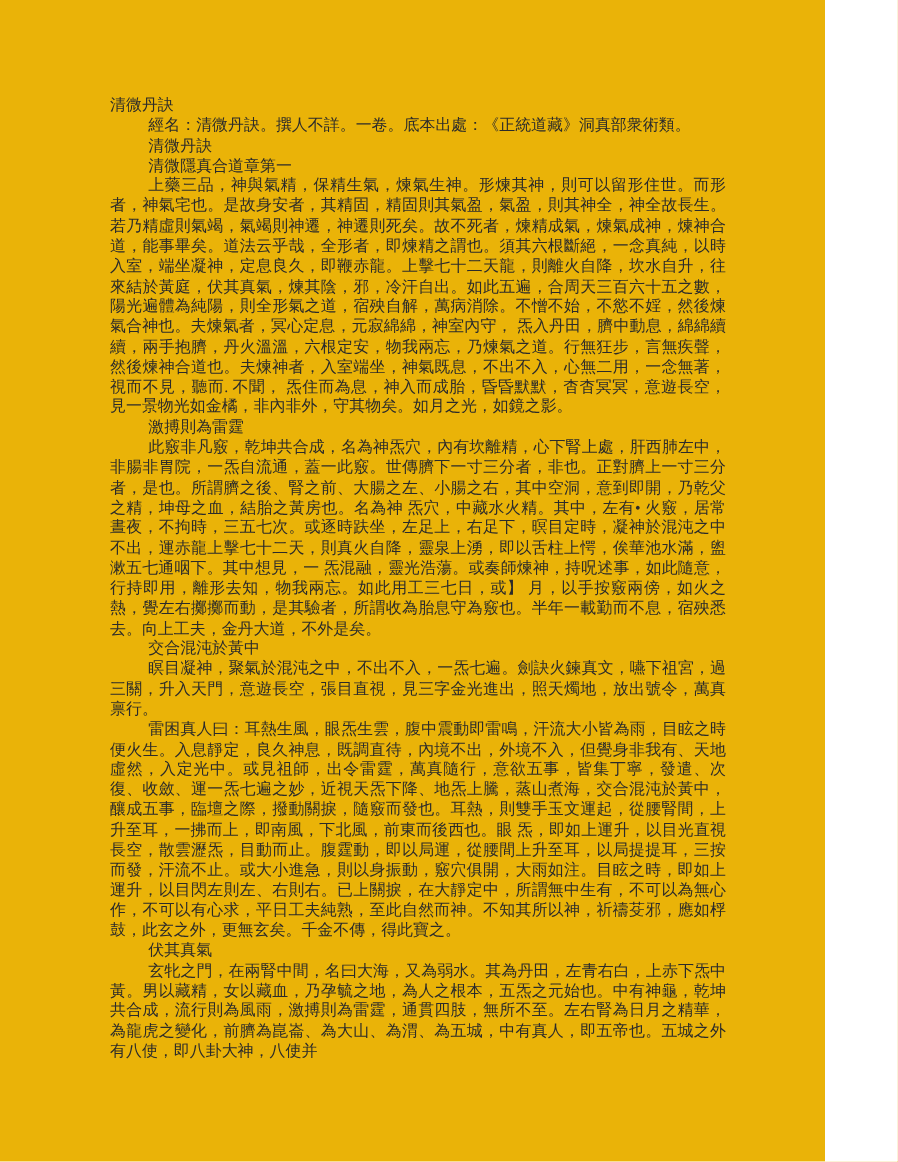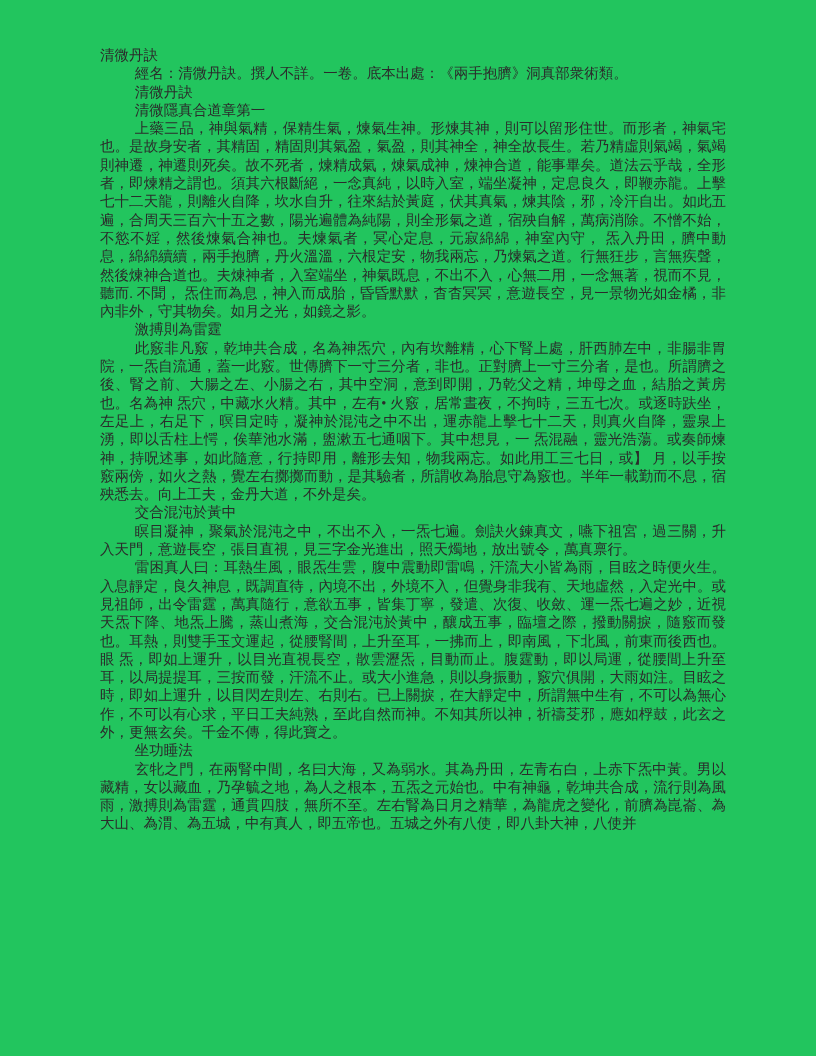--- a/index.html
+++ b/index.html
@@ -2,25 +2,25 @@
 <html><head>
 <meta charset="utf-8">
 <style>
   html, body {
     margin: 0;
     padding: 0;
     background: #ffffff;
   }
   .page {
     position: relative;
-    width: 816px;
+    width: 750px;
     height: 1056px;
     box-sizing: border-box;
-    background: #22c55e;
-    padding: 46px 90px 0 100px;
+    background: #eab308;
+    padding: 87px 90px 0 100px;
     overflow: hidden;
     font-family: "Liberation Serif", "DejaVu Serif", serif;
     font-size: 14.5px;
     line-height: 18.3px;
     color: #2b2b2b;
   }
   .doc-line, .doc-para {
     margin: 0;
     padding: 0;
     text-align: justify;
@@ -32,29 +32,29 @@
   }
   .title-line {
     text-indent: 0;
   }
 </style>
 </head>
 <body>
 
 <div class="page">
   <div class="doc-line title-line">清微丹訣</div>
-  <div class="doc-para indent">經名：清微丹訣。撰人不詳。一卷。底本出處：《兩手抱臍》洞真部衆術類。</div>
+  <div class="doc-para indent">經名：清微丹訣。撰人不詳。一卷。底本出處：《正統道藏》洞真部衆術類。</div>
   <div class="doc-line indent">清微丹訣</div>
 
   <div class="doc-line indent">清微隱真合道章第一</div>
   <div class="doc-para indent">上藥三品，神與氣精，保精生氣，煉氣生神。形煉其神，則可以留形住世。而形者，神氣宅也。是故身安者，其精固，精固則其氣盈，氣盈，則其神全，神全故長生。若乃精虛則氣竭，氣竭則神遷，神遷則死矣。故不死者，煉精成氣，煉氣成神，煉神合道，能事畢矣。道法云乎哉，全形者，即煉精之謂也。須其六根斷絕，一念真純，以時入室，端坐凝神，定息良久，即鞭赤龍。上擊七十二天龍，則離火自降，坎水自升，往來結於黃庭，伏其真氣，煉其陰，邪，冷汗自出。如此五遍，合周天三百六十五之數，陽光遍體為純陽，則全形氣之道，宿殃自解，萬病消除。不憎不始，不慾不婬，然後煉氣合神也。夫煉氣者，冥心定息，元寂綿綿，神室內守， 炁入丹田，臍中動息，綿綿續續，兩手抱臍，丹火溫溫，六根定安，物我兩忘，乃煉氣之道。行無狂步，言無疾聲，然後煉神合道也。夫煉神者，入室端坐，神氣既息，不出不入，心無二用，一念無著，視而不見，聽而. 不聞， 炁住而為息，神入而成胎，昏昏默默，杳杳冥冥，意遊長空，見一景物光如金橘，非內非外，守其物矣。如月之光，如鏡之影。</div>
 
   <div class="doc-line indent">激搏則為雷霆</div>
   <div class="doc-para indent">此竅非凡竅，乾坤共合成，名為神炁穴，內有坎離精，心下腎上處，肝西肺左中，非腸非胃院，一炁自流通，蓋一此竅。世傳臍下一寸三分者，非也。正對臍上一寸三分者，是也。所謂臍之後、腎之前、大腸之左、小腸之右，其中空洞，意到即開，乃乾父之精，坤母之血，結胎之黃房也。名為神 炁穴，中藏水火精。其中，左有• 火竅，居常晝夜，不拘時，三五七次。或逐時趺坐，左足上，右足下，暝目定時，凝神於混沌之中不出，運赤龍上擊七十二天，則真火自降，靈泉上湧，即以舌柱上愕，俟華池水滿，盥漱五七通咽下。其中想見，一 炁混融，靈光浩蕩。或奏師煉神，持呪述事，如此隨意，行持即用，離形去知，物我兩忘。如此用工三七日，或】 月，以手按竅兩傍，如火之熱，覺左右擲擲而動，是其驗者，所謂收為胎息守為竅也。半年一載勤而不息，宿殃悉去。向上工夫，金丹大道，不外是矣。</div>
 
   <div class="doc-line indent">交合混沌於黃中</div>
   <div class="doc-para indent">瞑目凝神，聚氣於混沌之中，不出不入，一炁七遍。劍訣火鍊真文，嚥下祖宮，過三關，升入天門，意遊長空，張目直視，見三字金光進出，照天燭地，放出號令，萬真禀行。</div>
 
   <div class="doc-para indent">雷困真人曰：耳熱生風，眼炁生雲，腹中震動即雷鳴，汗流大小皆為雨，目眩之時便火生。入息靜定，良久神息，既調直待，內境不出，外境不入，但覺身非我有、天地虛然，入定光中。或見祖師，出令雷霆，萬真隨行，意欲五事，皆集丁寧，發遣、次復、收斂、運一炁七遍之妙，近視天炁下降、地炁上騰，蒸山煮海，交合混沌於黃中，釀成五事，臨壇之際，撥動關捩，隨竅而發也。耳熱，則雙手玉文運起，從腰腎間，上升至耳，一拂而上，即南風，下北風，前東而後西也。眼 炁，即如上運升，以目光直視長空，散雲瀝炁，目動而止。腹霆動，即以局運，從腰間上升至耳，以局提提耳，三按而發，汗流不止。或大小進急，則以身振動，竅穴俱開，大雨如注。目眩之時，即如上運升，以目閃左則左、右則右。已上關捩，在大靜定中，所謂無中生有，不可以為無心作，不可以有心求，平日工夫純熟，至此自然而神。不知其所以神，祈禱芟邪，應如桴鼓，此玄之外，更無玄矣。千金不傳，得此寶之。</div>
 
-  <div class="doc-line indent">坐功睡法</div>
+  <div class="doc-line indent">伏其真氣</div>
   <div class="doc-para indent">玄牝之門，在兩腎中間，名曰大海，又為弱水。其為丹田，左青右白，上赤下炁中黃。男以藏精，女以藏血，乃孕毓之地，為人之根本，五炁之元始也。中有神龜，乾坤共合成，流行則為風雨，激搏則為雷霆，通貫四肢，無所不至。左右腎為日月之精華，為龍虎之變化，前臍為崑崙、為大山、為渭、為五城，中有真人，即五帝也。五城之外有八使，即八卦大神，八使并</div>
 </div>
 
 </body></html>

